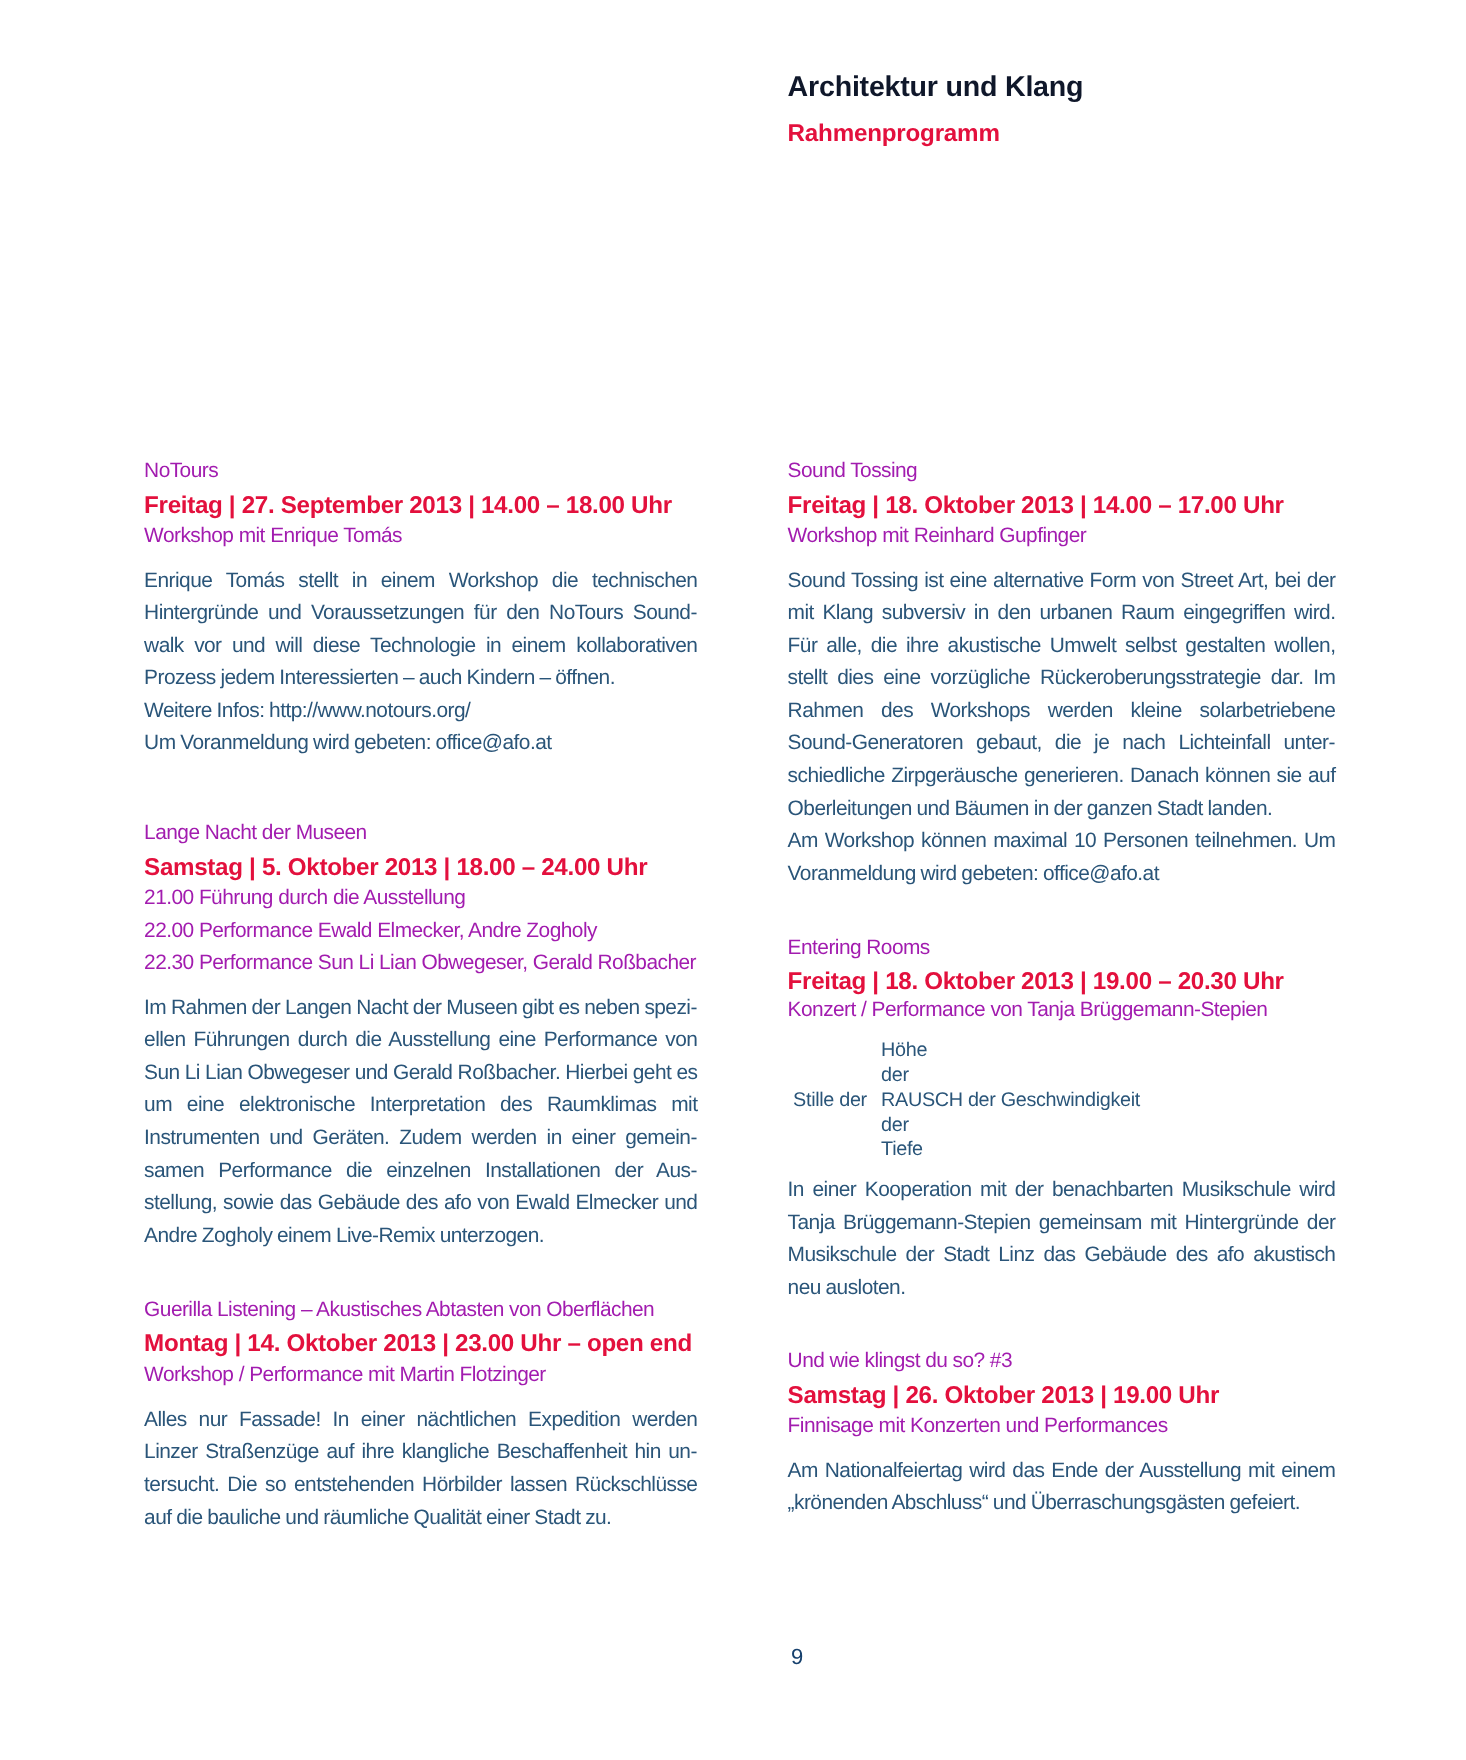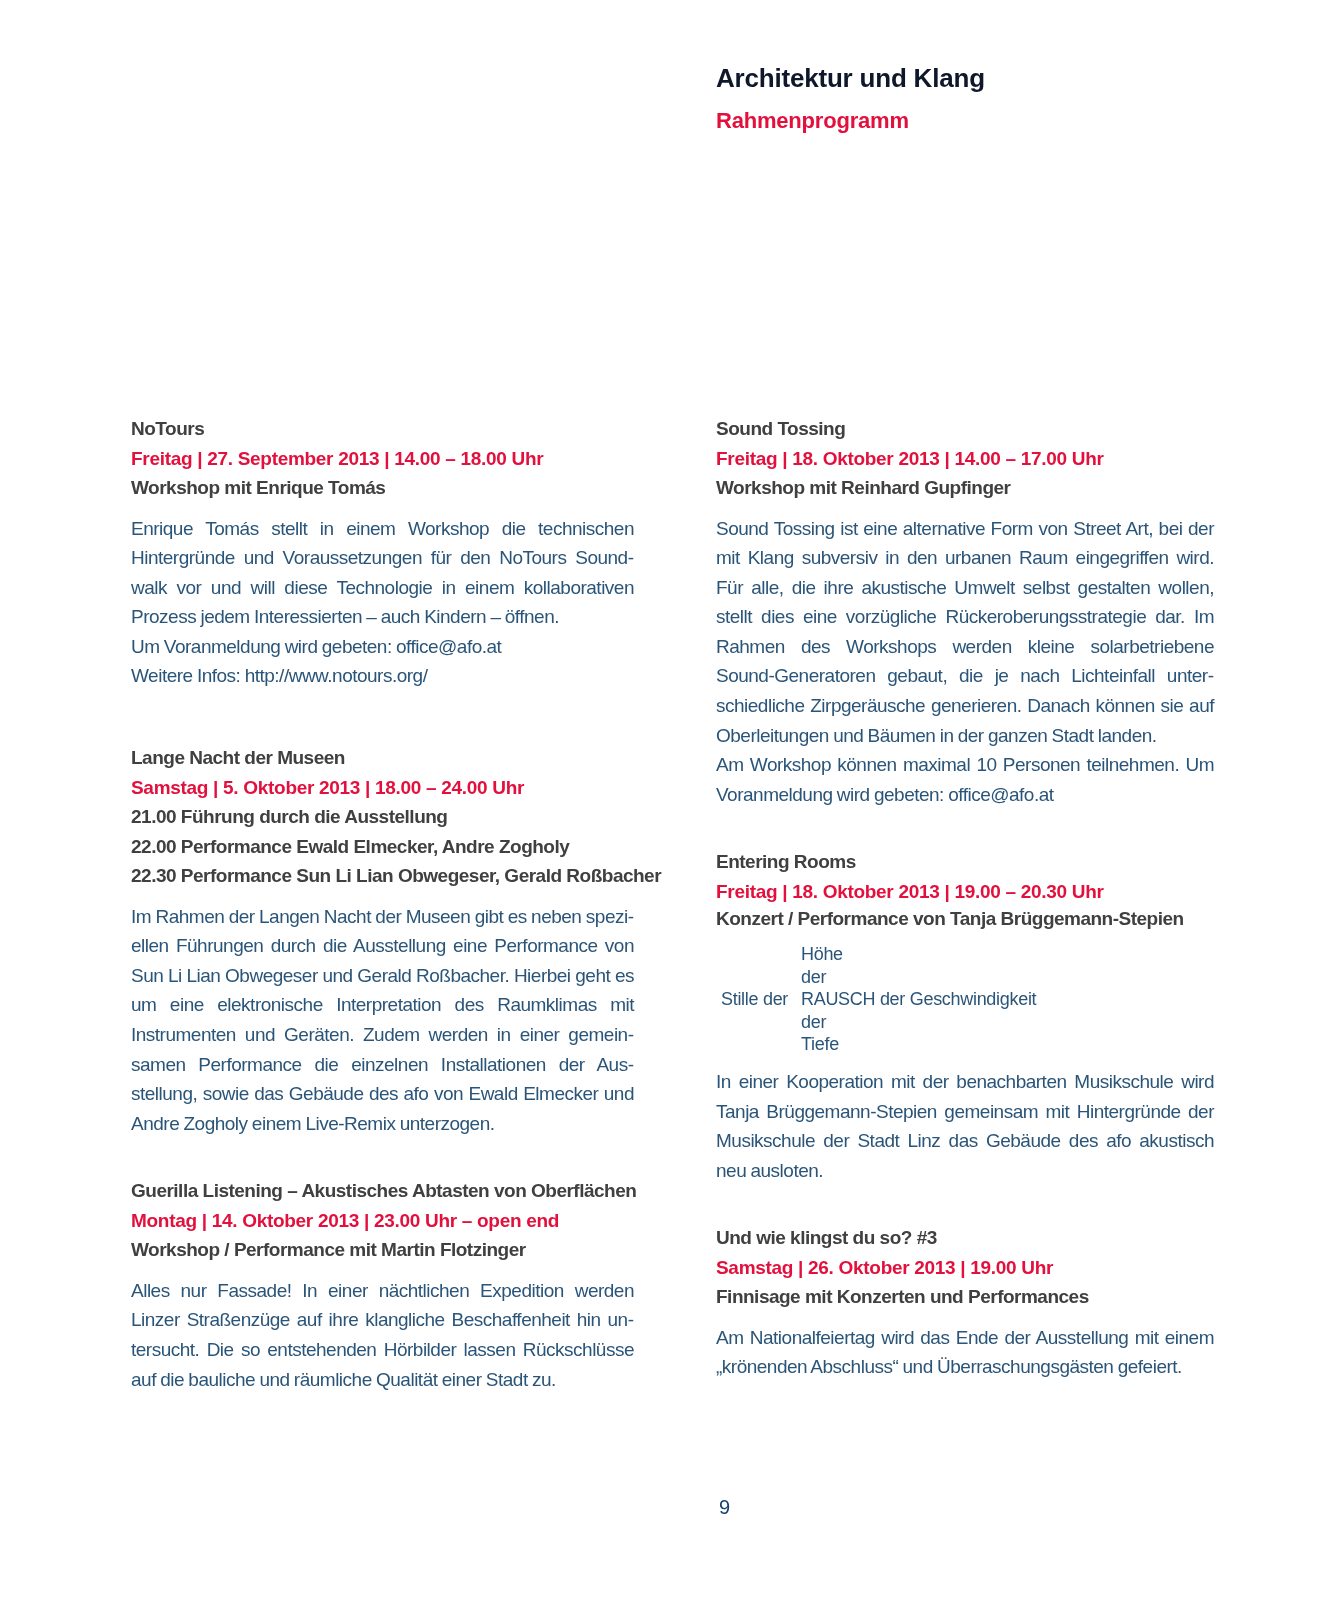--- a/index.html
+++ b/index.html
@@ -22,26 +22,26 @@
     font-size:22px; font-weight:bold; letter-spacing:-0.2px;
     color:#e3103d; line-height:28px; margin-top:15px;
   }
 
   
   .col { position:absolute; top:414px; }
   .col-left  { left:131px; width:503px; }
   .col-right { left:716px; width:498px; }
 
   .event-title, .event-sub {
-    font-size:19px; font-weight:bold; color:#404040;
+    font-size:19px; font-weight:normal; color:#a21caf;
     line-height:29.5px; letter-spacing:-0.5px; white-space:nowrap;
   }
   .event-sub.tight { line-height:25px; }
   .event-date {
-    font-size:19px; font-weight:bold; color:#e3103d;
+    font-size:22px; font-weight:bold; color:#e3103d;
     line-height:29.5px; letter-spacing:-0.3px; white-space:nowrap;
   }
   p.body {
     font-size:19px; color:#2a5579;
     line-height:29.6px; letter-spacing:-0.5px; word-spacing:-0.5px;
     text-align:justify; hyphens:manual;
     margin:11px 0 0 0;
   }
   p.body.cont { margin-top:0; }
 
@@ -73,22 +73,22 @@
     <div class="page-title">Rahmenprogramm</div>
   </header>
 
   <section class="col col-left">
 
     <article class="event">
       <div class="event-title">NoTours</div>
       <div class="event-date">Freitag | 27. September 2013 | 14.00 – 18.00 Uhr</div>
       <div class="event-sub">Workshop mit Enrique Tomás</div>
       <p class="body">Enrique Tomás stellt in einem Workshop die technischen Hintergründe und Voraussetzungen für den NoTours Sound­walk vor und will diese Technologie in einem kollaborativen Prozess jedem Interessierten – auch Kindern – öffnen.</p>
+      <p class="body cont">Weitere Infos: http://www.notours.org/</p>
       <p class="body cont">Um Voranmeldung wird gebeten: office@afo.at</p>
-      <p class="body cont">Weitere Infos: http://www.notours.org/</p>
     </article>
 
     <article class="event gap-lg">
       <div class="event-title">Lange Nacht der Museen</div>
       <div class="event-date">Samstag | 5. Oktober 2013 | 18.00 – 24.00 Uhr</div>
       <div class="event-sub">21.00 Führung durch die Ausstellung</div>
       <div class="event-sub">22.00 Performance Ewald Elmecker, Andre Zogholy</div>
       <div class="event-sub">22.30 Performance Sun Li Lian Obwegeser, Gerald Roßbacher</div>
       <p class="body">Im Rahmen der Langen Nacht der Museen gibt es neben spezi­ellen Führungen durch die Ausstellung eine Performance von Sun Li Lian Obwegeser und Gerald Roßbacher. Hierbei geht es um eine elektronische Interpretation des Raumklimas mit Instrumenten und Geräten. Zudem werden in einer gemein­samen Performance die einzelnen Installationen der Aus­stellung, sowie das Gebäude des afo von Ewald Elmecker und Andre Zogholy einem Live-Remix unterzogen.</p>
     </article>

